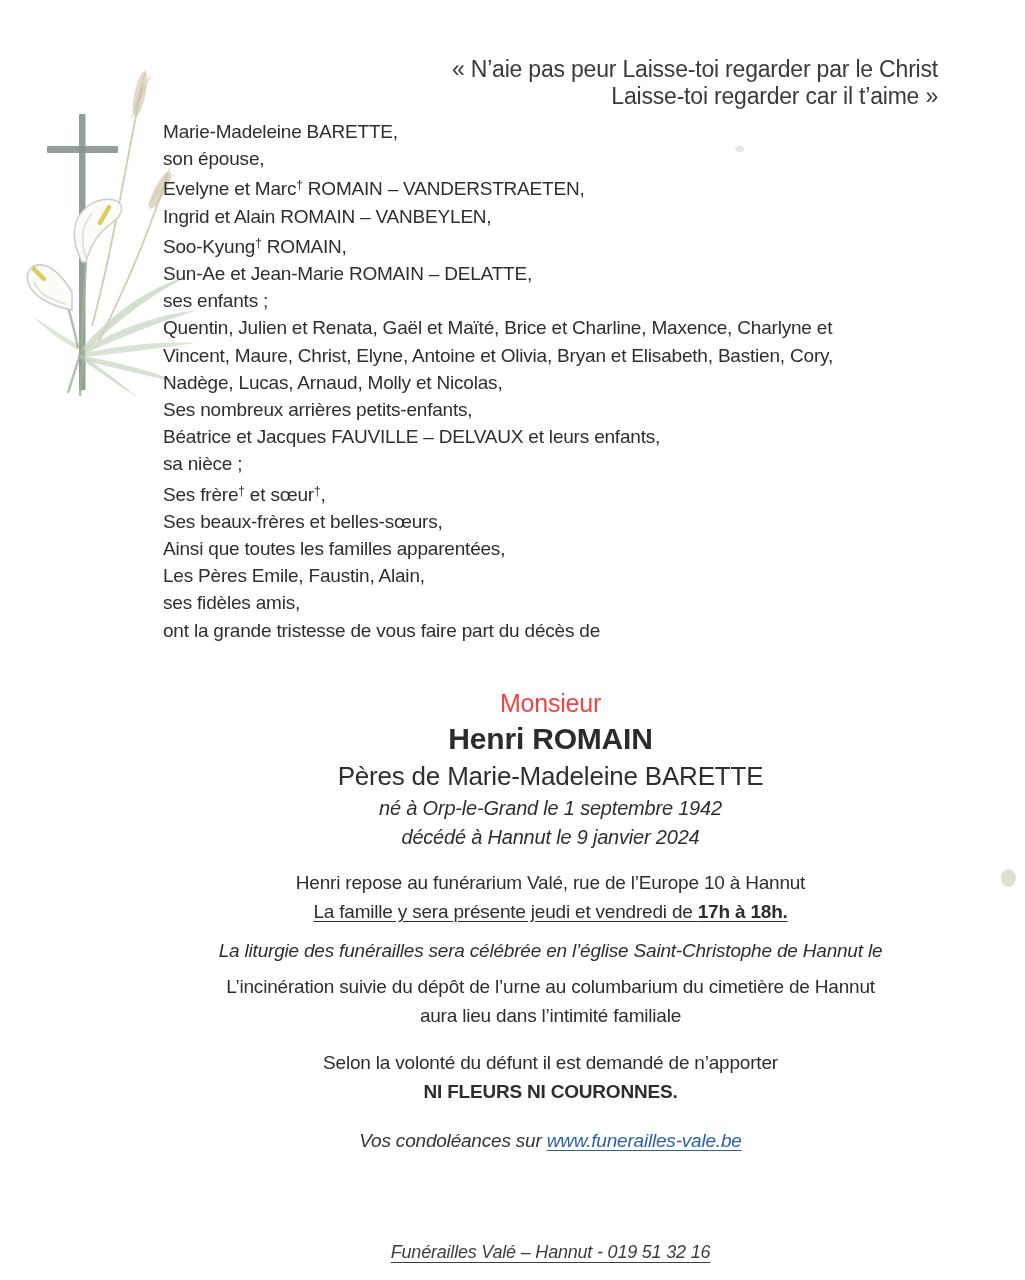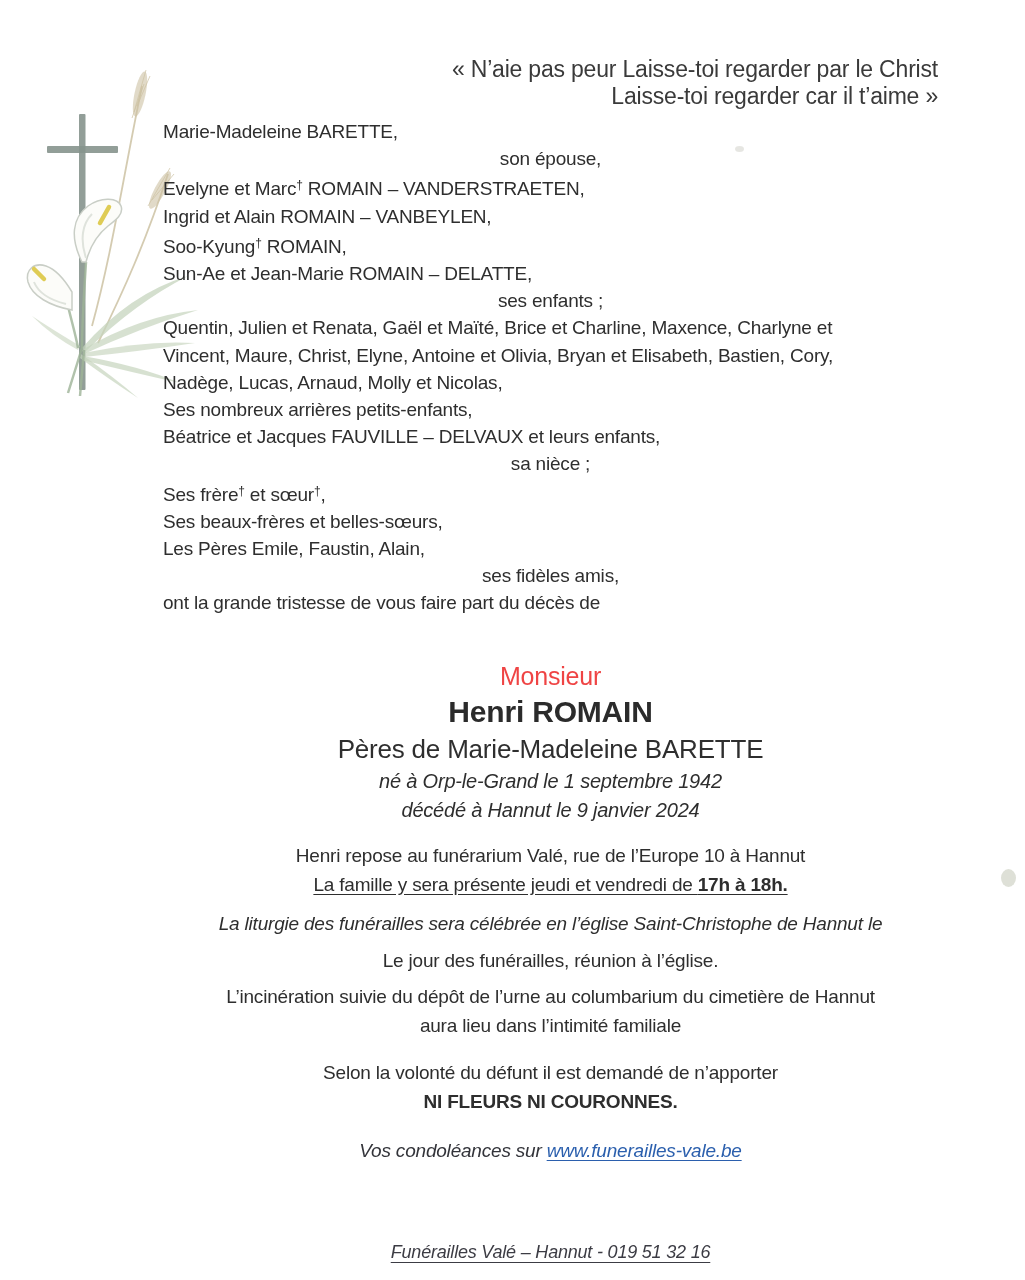--- a/index.html
+++ b/index.html
@@ -10,21 +10,21 @@
     background:#ffffff;
     font-family:"Liberation Sans", sans-serif;
     color:#2e2e2e;
     overflow:hidden;
     letter-spacing:-0.2px;
   }
   .content{position:absolute;left:163px;top:56px;width:775px;}
   .quote{text-align:right;font-size:23px;line-height:27px;color:#3a3a3a;}
   .names{margin-top:8px;font-size:19px;line-height:27.2px;}
   .l{white-space:nowrap;}
-  .r{text-align:center;}
+  .r{text-align:left;}
   .c{text-align:center;}
   .dag{font-size:12px;vertical-align:6px;}
   .deceased{margin-top:42px;}
   .deceased-title{font-size:25px;line-height:34px;color:#ef4444;}
   .deceased-name{font-size:30px;line-height:38px;font-weight:bold;color:#2b2b2b;}
   .deceased-spouse{font-size:26px;line-height:36px;}
   .bd{font-size:20px;line-height:29px;font-style:italic;}
   .ceremony{margin-top:16px;font-size:19px;line-height:29px;}
   .mt10{margin-top:10px;}
   .mt8{margin-top:8px;}
@@ -96,38 +96,38 @@
       <div class="l">Sun-Ae et Jean-Marie ROMAIN – DELATTE,</div>
       <div class="l r">ses enfants ;</div>
       <div class="l">Quentin, Julien et Renata, Gaël et Maïté, Brice et Charline, Maxence, Charlyne et</div>
       <div class="l">Vincent, Maure, Christ, Elyne, Antoine et Olivia, Bryan et Elisabeth, Bastien, Cory,</div>
       <div class="l">Nadège, Lucas, Arnaud, Molly et Nicolas,</div>
       <div class="l">Ses nombreux arrières petits-enfants,</div>
       <div class="l">Béatrice et Jacques FAUVILLE – DELVAUX et leurs enfants,</div>
       <div class="l r">sa nièce ;</div>
       <div class="l"><span>Ses frère</span><span class="dag">†</span><span> et sœur</span><span class="dag">†</span><span>,</span></div>
       <div class="l">Ses beaux-frères et belles-sœurs,</div>
+      <div class="l">Ainsi que toutes les familles apparentées,</div>
       <div class="l">Les Pères Emile, Faustin, Alain,</div>
       <div class="l r">ses fidèles amis,</div>
       <div class="l">ont la grande tristesse de vous faire part du décès de</div>
     </div>
 
     <div class="deceased c">
       <div class="deceased-title">Monsieur</div>
       <div class="deceased-name">Henri ROMAIN</div>
       <div class="deceased-spouse">Pères de Marie-Madeleine BARETTE</div>
       <div class="bd">né à Orp-le-Grand le 1 septembre 1942</div>
       <div class="bd">décédé à Hannut le 9 janvier 2024</div>
     </div>
 
     <div class="ceremony c">
       <div>Henri repose au funérarium Valé, rue de l’Europe 10 à Hannut</div>
       <div class="ul"><span>La famille y sera présente jeudi et vendredi de </span><span class="bold">17h à 18h.</span></div>
       <div class="it mt10">La liturgie des funérailles sera célébrée en l’église Saint-Christophe de Hannut le</div>
-      <div class="mt8">Le jour des funérailles, réunion à l’église.</div>
       <div class="mt7">L’incinération suivie du dépôt de l’urne au columbarium du cimetière de Hannut</div>
       <div>aura lieu dans l’intimité familiale</div>
       <div class="mt18">Selon la volonté du défunt il est demandé de n’apporter</div>
       <div class="bold">NI FLEURS NI COURONNES.</div>
     </div>
 
     <div class="condolences c">
       <span>Vos condoléances sur </span><a>www.funerailles-vale.be</a>
     </div>
 

